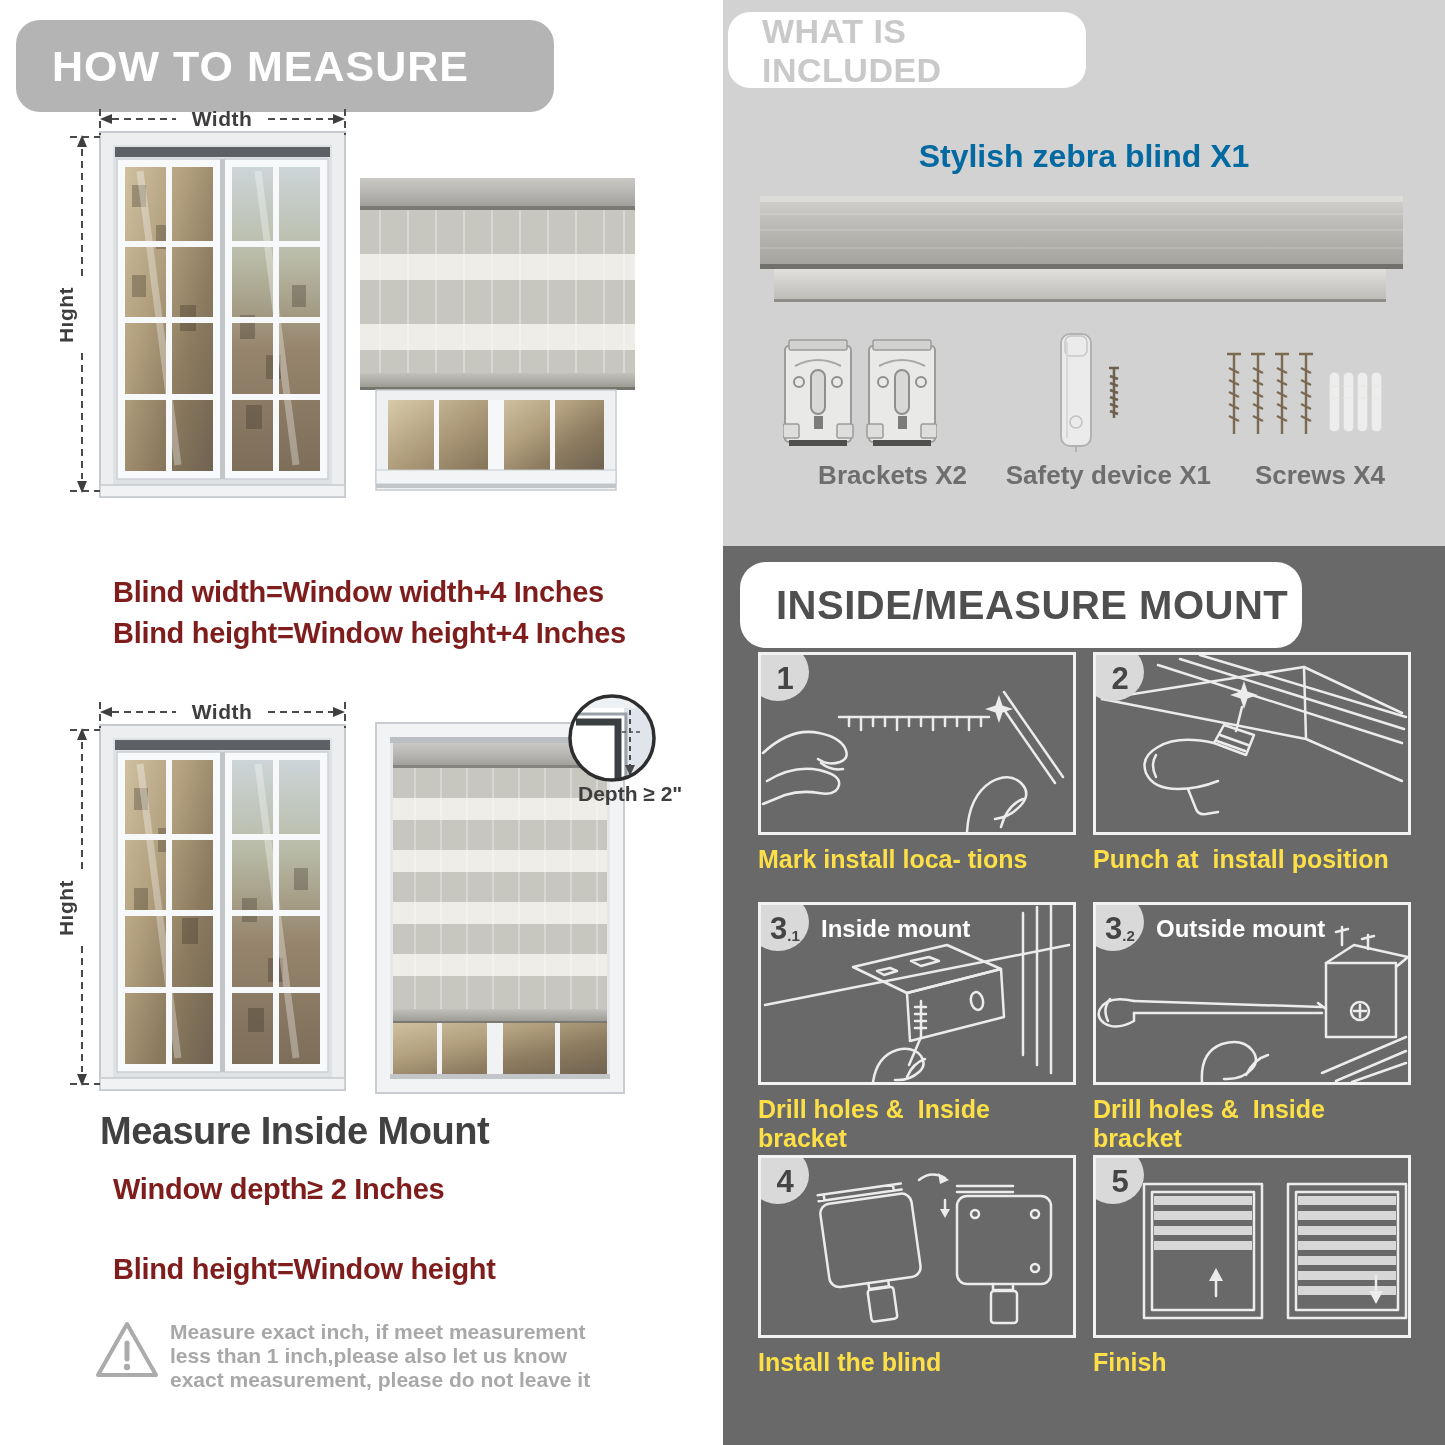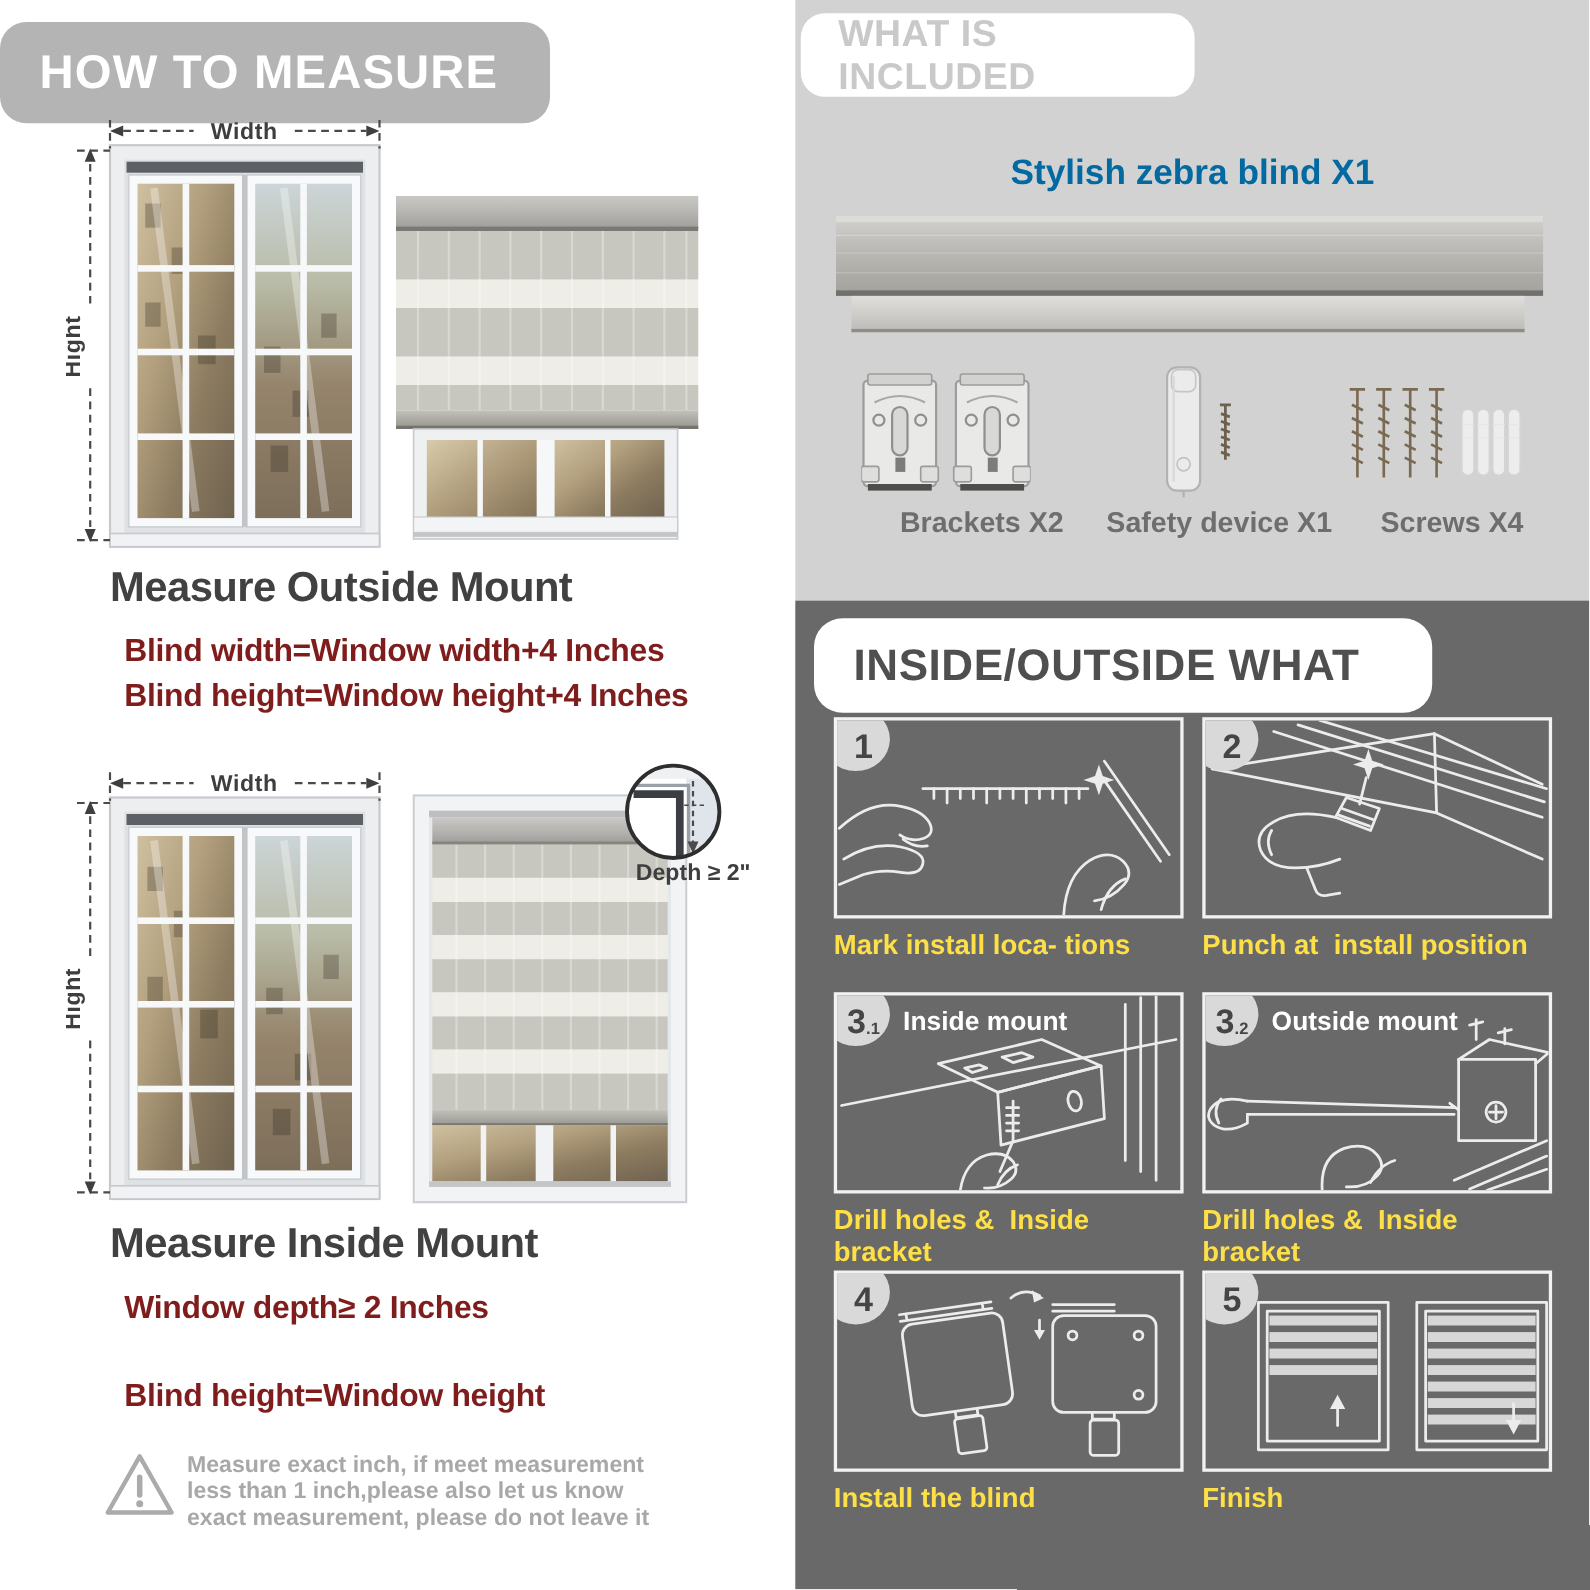--- a/index.html
+++ b/index.html
@@ -1,21 +1,21 @@
 <!DOCTYPE html>
 <html><head>
 <meta charset="utf-8">
 <style>
   html,body{margin:0;padding:0;background:#ffffff;}
   body{font-family:"Liberation Sans",sans-serif;-webkit-font-smoothing:antialiased;}
   .canvas{position:relative;width:1445px;height:1445px;background:#ffffff;overflow:hidden;}
   .abs{position:absolute;}
 
   
-  .banner{left:0;top:20px;width:500px;height:92px;background:#b4b4b4;border-radius:24px;
+  .banner{left:16px;top:20px;width:538px;height:92px;background:#b4b4b4;border-radius:24px;
           display:flex;align-items:center;padding-left:36px;box-sizing:border-box;}
   .banner span{font-weight:bold;font-size:43px;color:#ffffff;letter-spacing:1px;}
 
   .h-measure{font-weight:bold;font-size:38px;color:#414141;letter-spacing:-0.5px;margin:0;}
   .p-measure{font-weight:bold;font-size:29px;color:#7f1d1d;letter-spacing:-0.3px;margin:13px;}
 
   .depth-label{font-weight:bold;font-size:21px;color:#3e3e3e;}
 
   .warning-text{font-weight:bold;font-size:21px;color:#a8a8a8;line-height:24px;width:432px;}
 
@@ -171,21 +171,20 @@
     <rect x="144" y="222" width="100" height="70" fill="url(#g-warm)"></rect>
     <g fill="#f5f7f8">
       <rect x="128" y="222" width="16" height="70"></rect>
       <rect x="74" y="222" width="5" height="70"></rect>
         <rect x="190" y="222" width="5" height="70"></rect>
     </g>
     <rect x="16" y="292" width="240" height="14" fill="#f2f4f6" stroke="#c8cbce" stroke-width="1"></rect>
     <rect x="16" y="306" width="240" height="4" fill="#c3c6c9"></rect>
   </svg>
 
-  <h2 class="abs h-measure" style="left:100px;top:513px">Measure Outside Mount</h2>
   <p class="abs p-measure" style="left:100px;top:563px">Blind width=Window width+4 Inches</p>
   <p class="abs p-measure" style="left:100px;top:604px">Blind height=Window height+4 Inches</p>
 
   <svg class="abs" style="left:60px;top:698px" width="300" height="400" viewBox="0 0 300 400">
     <rect x="40" y="27" width="245" height="365" fill="#eceef0" stroke="#c6c9cd" stroke-width="2"></rect>
     <rect x="53" y="40" width="219" height="340" fill="#dfe2e5"></rect>
     <rect x="55" y="42" width="215" height="10" fill="#5d6064"></rect>
     <rect x="57" y="54" width="104" height="320" fill="#f7f9fa" stroke="#cdd0d4" stroke-width="1.5"></rect>
     <rect x="164" y="54" width="104" height="320" fill="#f7f9fa" stroke="#cdd0d4" stroke-width="1.5"></rect>
     <rect x="65" y="62" width="88" height="304" fill="url(#g-warm)"></rect>
@@ -364,21 +363,21 @@
       </g>
     </svg>
 
     <div class="comp-label" style="left:30px;width:214px">Brackets X2</div>
     <div class="comp-label" style="left:262px;width:226px">Safety device X1</div>
     <div class="comp-label" style="left:500px;width:162px">Screws X4</div>
   </div>
 
   <div class="abs panel-dark">
     <div class="mount-header">
-      <span>INSIDE/OUTSIDE WHAT</span>
+      <span>INSIDE/MEASURE MOUNT</span>
     </div>
 
     <div class="step" style="left:35px;top:106px">
       <div class="step-frame">
         <div class="badge">
           <span class="n">1</span>
             <span class="s"></span>
         </div>
         <svg viewBox="0 0 312 177">
           <path class="ln" d="M78 62 H228"></path>

